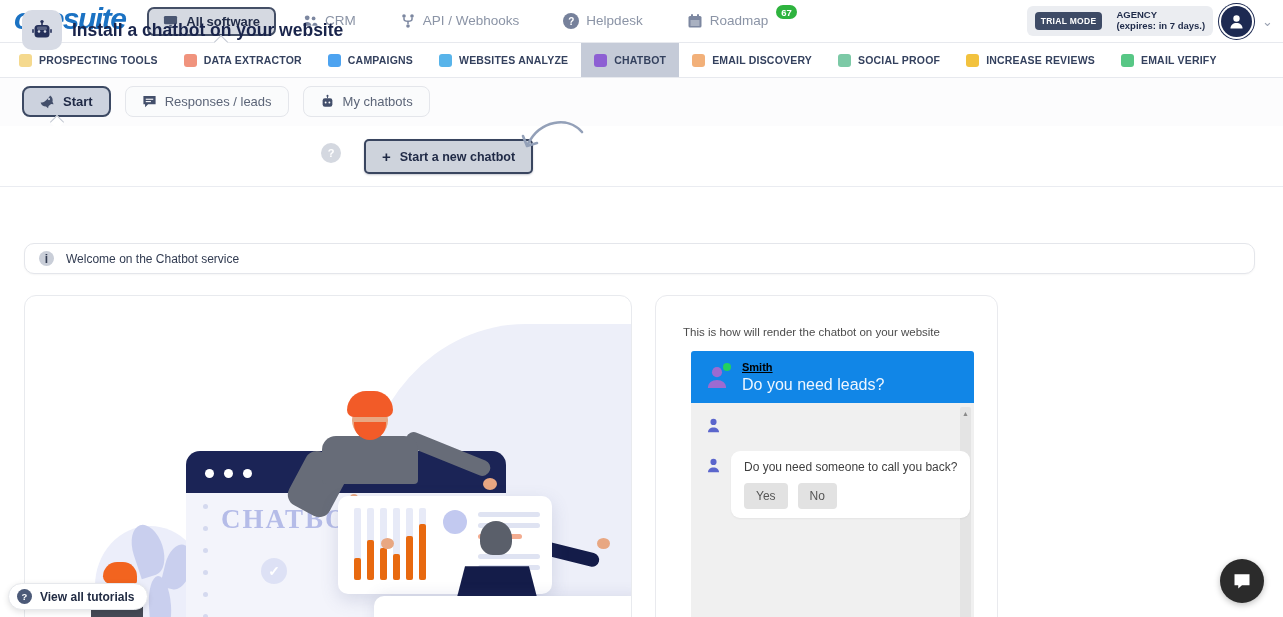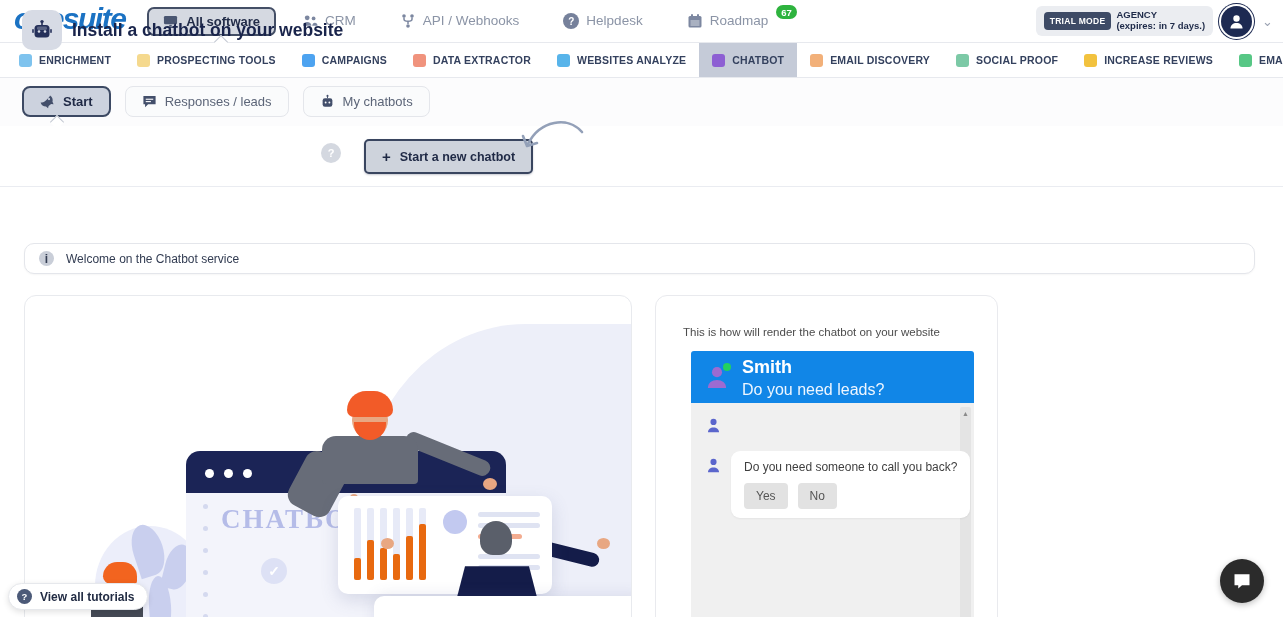--- a/index.html
+++ b/index.html
@@ -12,21 +12,21 @@
   .allsoft-btn{position:relative;display:flex;align-items:center;gap:8px;background:#d5d9e1;border:2px solid #444f66;border-radius:7px;padding:5px 14px;font-size:13px;font-weight:700;color:#232d49;cursor:pointer;}
   .allsoft-btn svg{width:15px;height:15px;fill:#4a5671;}
   .notch{position:absolute;width:9px;height:9px;background:#fff;transform:rotate(45deg);border-left:1px solid #c3c8d2;border-top:1px solid #c3c8d2;}
   .notch.under-allsoft{left:216px;top:37px;}
   .topnav{display:flex;align-items:center;margin-left:26px;gap:44px;}
   .topnav-item{display:flex;align-items:flex-start;gap:7px;font-size:13.5px;color:#8b94a6;cursor:pointer;position:relative;}
   .topnav-item svg{width:16px;height:16px;fill:#7c87a0;}
   .q-circle{width:16px;height:16px;border-radius:50%;background:#76819b;color:#fff;font-size:10px;font-weight:700;display:flex;align-items:center;justify-content:center;}
   .nav-badge{position:relative;top:-8px;left:1px;background:#2eb33e;color:#fff;font-size:9.5px;font-weight:700;border-radius:8px;padding:1.5px 5px;}
   .top-right{position:absolute;right:10px;top:0;height:42px;display:flex;align-items:center;gap:8px;}
-  .plan-box{display:flex;align-items:center;gap:5px;background:#ebedf1;border-radius:6px;padding:4px 8px;}
+  .plan-box{display:flex;align-items:center;gap:14px;background:#ebedf1;border-radius:6px;padding:4px 8px;}
   .trial-badge{background:#3e4b66;color:#fff;font-size:8.5px;font-weight:700;letter-spacing:.3px;border-radius:4px;padding:4px 6px;white-space:nowrap;}
   .plan-text{font-size:9.5px;font-weight:700;color:#1e2a49;line-height:1.15;white-space:nowrap;}
   .avatar{width:31px;height:31px;border-radius:50%;background:#1d2a52;display:flex;align-items:center;justify-content:center;box-shadow:0 0 0 2px #fff,0 0 0 3px #1d2a52;cursor:pointer;}
   .avatar svg{width:17px;height:17px;fill:#fff;}
   .chev{color:#9aa2b2;font-size:13px;cursor:pointer;margin-left:2px;}
 
   
   .modulebar{position:absolute;left:0;top:43px;width:1283px;height:34px;background:#fff;border-bottom:1px solid #e7e9ee;display:flex;align-items:stretch;padding-left:6px;}
   .module-item{display:flex;align-items:center;gap:7px;padding:0 13px;font-size:10.5px;font-weight:700;color:#34415e;letter-spacing:.2px;cursor:pointer;white-space:nowrap;}
   .module-item .mod-ic{width:13px;height:13px;border-radius:3px;flex:0 0 auto;}
@@ -93,21 +93,21 @@
   .bottom-card{left:349px;top:300px;width:270px;height:40px;background:#fff;border-radius:10px 10px 0 0;box-shadow:0 -2px 14px rgba(80,90,140,.12);}
 
   
   .preview-card{position:absolute;left:655px;top:295px;width:341px;height:340px;background:#fff;border:1px solid #e9eaee;border-radius:12px;}
   .preview-caption{position:absolute;left:27px;top:30px;font-size:11.5px;color:#4c4c4c;}
   .chat-widget{position:absolute;left:35px;top:55px;width:283px;height:285px;}
   .chat-header{position:absolute;left:0;top:0;width:283px;height:52px;background:#1186e7;border-radius:3px 3px 0 0;display:flex;align-items:center;padding:0 13px;box-sizing:border-box;gap:12px;}
   .chat-avatar{position:relative;width:26px;height:26px;}
   .chat-avatar svg{width:26px;height:26px;fill:#9d6bd1;}
   .online-dot{position:absolute;right:-1px;top:-1px;width:8px;height:8px;border-radius:50%;background:#23d160;}
-  .agent-name{font-size:18px;font-weight:700;color:#ffffff;line-height:1.35;}
+  .agent-name{font-size:11px;font-weight:700;color:#000000;line-height:1.35;text-decoration:underline;}
   .agent-sub{font-size:16px;color:#eef6ff;line-height:1.2;}
   .chat-body{position:absolute;left:0;top:52px;width:283px;height:233px;background:#f0f0f0;overflow:hidden;}
   .scrolltrack{position:absolute;right:3px;top:4px;width:11px;height:226px;background:#e4e4e4;border-radius:2px;}
   .scrolltrack .up{position:absolute;top:3px;left:0;width:11px;text-align:center;font-size:7px;color:#8a8a8a;}
   .msg-row{position:absolute;left:14px;display:flex;gap:9px;align-items:flex-start;}
   .bot-avatar{width:17px;height:17px;margin-top:6px;}
   .bot-avatar svg{width:17px;height:17px;fill:#5b66cc;}
   .bubble{background:#fff;border-radius:9px;padding:9px 13px;font-size:12px;color:#3f3f3f;box-shadow:0 1px 2px rgba(0,0,0,.05);}
   .bubble .opts{display:flex;gap:10px;margin-top:9px;}
   .opt-btn{background:#e2e2e2;border-radius:4px;padding:6px 12px;font-size:12px;color:#555;cursor:pointer;}
@@ -189,34 +189,30 @@
             <path d="M2.3 14.6c0-3.4 2.6-5.2 5.7-5.2s5.7 1.8 5.7 5.2z"></path>
           </svg>
       </div>
       <span class="chev">⌄</span>
     </div>
   </div>
   <div class="notch under-allsoft"></div>
 
   <div class="modulebar" id="modulebar">
       <div class="module-item">
-        <span class="mod-ic" style="background:#7ec3ee;"></span>
-        <span>ENRICHMENT</span>
-      </div>
-      <div class="module-item">
         <span class="mod-ic" style="background:#f5d98e;"></span>
         <span>PROSPECTING TOOLS</span>
       </div>
       <div class="module-item">
+        <span class="mod-ic" style="background:#f0937d;"></span>
+        <span>DATA EXTRACTOR</span>
+      </div>
+      <div class="module-item">
         <span class="mod-ic" style="background:#4da3f0;"></span>
         <span>CAMPAIGNS</span>
-      </div>
-      <div class="module-item">
-        <span class="mod-ic" style="background:#f0937d;"></span>
-        <span>DATA EXTRACTOR</span>
       </div>
       <div class="module-item">
         <span class="mod-ic" style="background:#58b4ea;"></span>
         <span>WEBSITES ANALYZE</span>
       </div>
       <div class="module-item active">
         <span class="mod-ic" style="background:#8d5fd3;"></span>
         <span>CHATBOT</span>
       </div>
       <div class="module-item">

